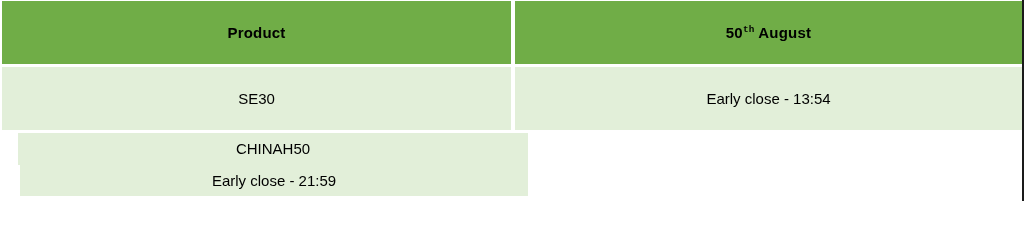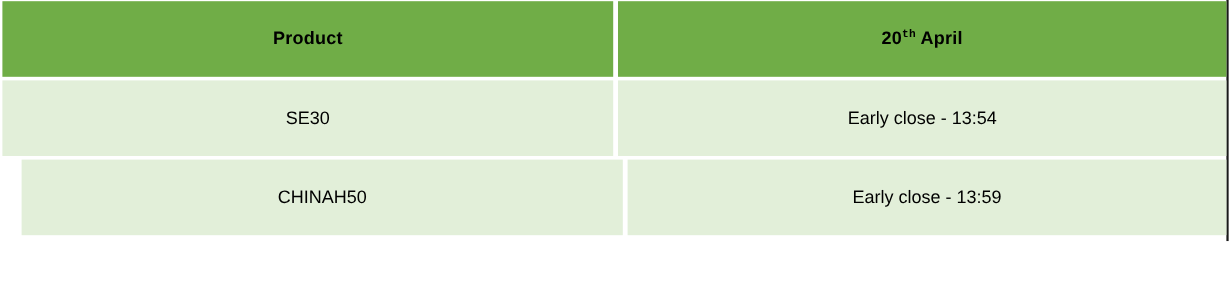--- a/index.html
+++ b/index.html
@@ -37,20 +37,21 @@
   }
 
   .body-row {
     height: 66px;
     padding: 0 0 3px 0;
   }
 
   .body-row.last-row {
     height: 67px;
     padding: 0 0 4px 16px;
+    flex-direction: column;
   }
 
   .cell {
     box-sizing: border-box;
     display: flex;
     align-items: center;
     justify-content: center;
     text-align: center;
     height: 100%;
   }
@@ -95,35 +96,35 @@
 </head>
 <body>
 
 <div class="schedule-table">
 
   <div class="table-row header-row">
     <div class="cell header-cell cell-product">
       <span>Product</span>
     </div>
     <div class="cell header-cell cell-date">
-      <span><span>20</span><span class="sup">th</span><span> April</span></span>
+      <span><span>50</span><span class="sup">th</span><span> August</span></span>
     </div>
   </div>
 
   <div class="table-row body-row">
     <div class="cell body-cell cell-product">
       <span class="cell-value-regular">SE30</span>
     </div>
     <div class="cell body-cell cell-date">
       <span class="cell-value-bold">Early close - 13:54</span>
     </div>
   </div>
 
   <div class="table-row body-row last-row">
     <div class="cell body-cell cell-product">
       <span class="cell-value-regular">CHINAH50</span>
     </div>
     <div class="cell body-cell cell-date">
-      <span class="cell-value-bold">Early close - 13:59</span>
+      <span class="cell-value-bold">Early close - 21:59</span>
     </div>
   </div>
 
 </div>
 
 </body></html>

